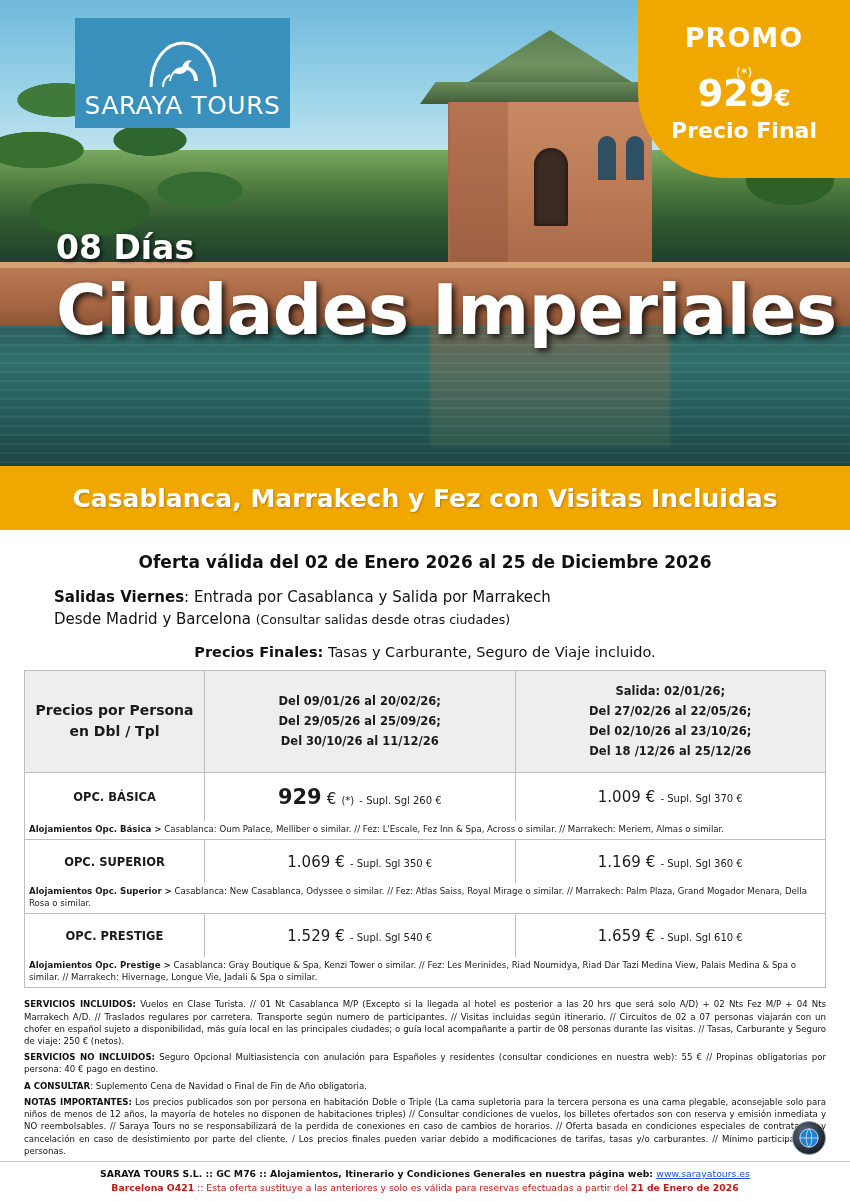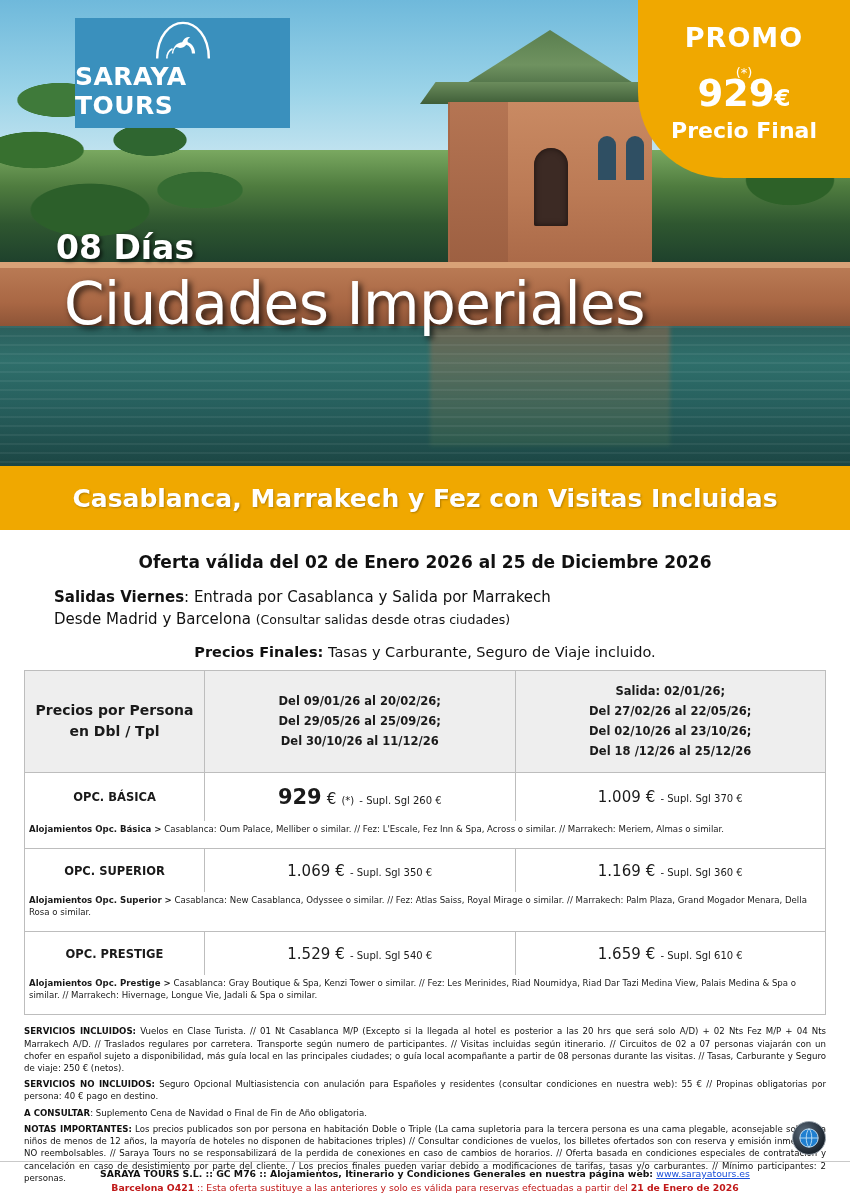--- a/index.html
+++ b/index.html
@@ -104,21 +104,21 @@
 
   
   .logo-box {
     position:absolute; left:75px; top:18px; width:215px; height:110px;
     background:#3a90bd;
     display:flex; flex-direction:column; align-items:center; justify-content:flex-end;
     padding-bottom:8px;
   }
   .logo-mark { width:80px; height:52px; margin-bottom:2px; }
   .logo-text {
-    color:#ffffff; font-size:25px; font-weight:bold; letter-spacing:.5px;
+    color:#ffffff; font-size:25px; font-weight:normal; letter-spacing:.5px;
     font-family:"DejaVu Sans","Liberation Sans",sans-serif;
   }
 
   
   .promo {
     position:absolute; right:0; top:0; width:212px; height:178px;
     background:#f0a800;
     border-bottom-left-radius: 86px;
     color:#ffffff;
     text-align:center;
@@ -130,22 +130,22 @@
   .promo-price .eur { font-size:23px; font-weight:bold; }
   .promo-final { font-size:22px; font-weight:bold; margin-top:6px; }
 
   
   .hero-days {
     position:absolute; left:56px; top:228px;
     color:#ffffff; font-size:33px; font-weight:bold;
     text-shadow: 2px 2px 4px rgba(0,0,0,.75);
   }
   .hero-title {
-    position:absolute; left:64px; top:270px;
-    color:#ffffff; font-size:58px; font-weight:normal; letter-spacing:-.5px;
+    position:absolute; left:56px; top:270px;
+    color:#ffffff; font-size:69px; font-weight:bold; letter-spacing:-.5px;
     text-shadow: 3px 3px 6px rgba(0,0,0,.8);
   }
 
   
   .band {
     width:850px; height:64px; background:#f0a800;
     display:flex; align-items:center; justify-content:center;
   }
   .band-text {
     color:#ffffff; font-size:25px; font-weight:bold;
@@ -193,21 +193,21 @@
     border-left:1px solid #bdbdbd; border-right:1px solid #bdbdbd;
   }
   .row-price {
     text-align:center; padding:12px 4px;
     border-right:1px solid #bdbdbd;
   }
   .row-price .big { font-size:21px; font-weight:bold; }
   .row-price .mid { font-size:15px; }
   .row-price .sml { font-size:10px; }
   .note-row td {
-    font-size:8.6px; padding:3px 4px 13px 4px; line-height:1.35;
+    font-size:8.6px; padding:3px 4px 4px 4px; line-height:1.35;
     border-left:1px solid #bdbdbd; border-right:1px solid #bdbdbd;
     border-bottom:1px solid #bdbdbd;
   }
   .note-row b { font-weight:bold; }
 
   
   .cond {
     margin-top:10px; font-size:8.6px; line-height:1.42; text-align:justify;
     color:#111;
   }

